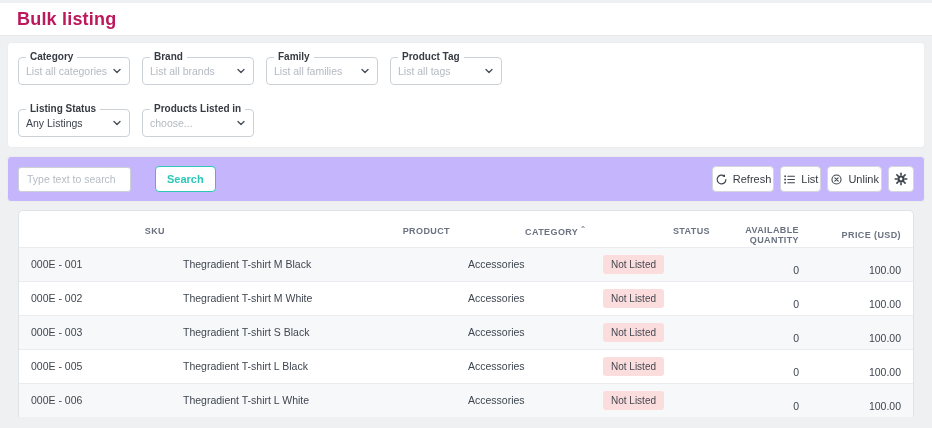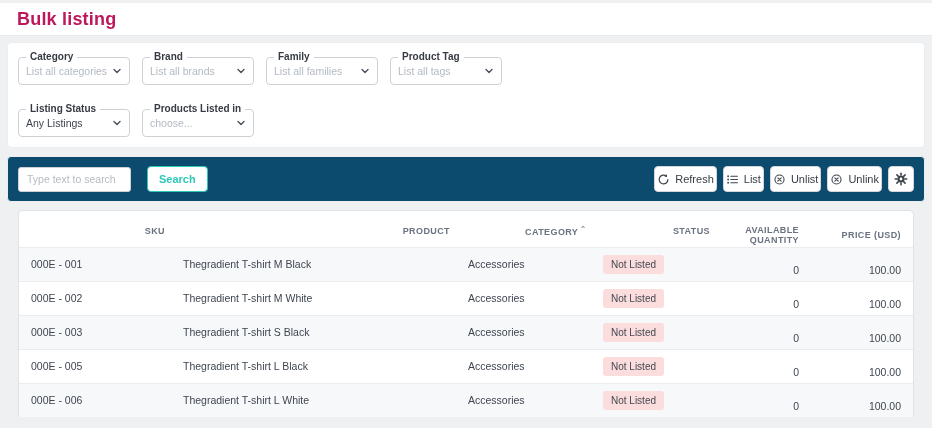--- a/index.html
+++ b/index.html
@@ -59,28 +59,28 @@
     color:#3c434c;
     white-space:nowrap;
     overflow:hidden;
     text-overflow:ellipsis;
   }
   .select .fvalue.muted { color:#b3bac1; }
   .select .chev { color:#4a515b; display:flex; flex:none; margin-left:4px; }
 
   
   .search-bar {
-    background:#0c4a6e;
+    background:#c4b5fd;
     margin:8px 7px 0;
     border-radius:4px;
     border:1px solid #ebedef;
     padding:9px 10px;
     display:flex;
     align-items:center;
-    gap:16px;
+    gap:24px;
   }
   .search-input {
     width:113px;
     height:25px;
     border:1px solid #ccd1d6;
     border-radius:3px;
     padding:0 8px;
     font-size:10.5px;
     font-family:"Liberation Sans", sans-serif;
     color:#3c434c;
@@ -261,29 +261,20 @@
       </span>
       <span>List</span>
     </button>
     <button class="tbtn">
       <span class="ticon">
         <svg width="13" height="13" viewBox="0 0 16 16">
           <circle cx="8" cy="8" r="5.6" fill="none" stroke="currentColor" stroke-width="1.3"></circle>
           <path d="M5.9 5.9 L10.1 10.1 M10.1 5.9 L5.9 10.1" stroke="currentColor" stroke-width="1.3" stroke-linecap="round"></path>
         </svg>
       </span>
-      <span>Unlist</span>
-    </button>
-    <button class="tbtn">
-      <span class="ticon">
-        <svg width="13" height="13" viewBox="0 0 16 16">
-          <circle cx="8" cy="8" r="5.6" fill="none" stroke="currentColor" stroke-width="1.3"></circle>
-          <path d="M5.9 5.9 L10.1 10.1 M10.1 5.9 L5.9 10.1" stroke="currentColor" stroke-width="1.3" stroke-linecap="round"></path>
-        </svg>
-      </span>
       <span>Unlink</span>
     </button>
     <button class="tbtn icon-only">
       <span class="ticon">
         <svg width="14" height="14" viewBox="0 0 16 16">
           <g stroke="currentColor" stroke-width="1.8" stroke-linecap="round">
             <path d="M12.6 8 L14.6 8"></path>
               <path d="M8 12.6 L8 14.6"></path>
               <path d="M3.4 8 L1.4 8"></path>
               <path d="M8 3.4 L8 1.4"></path>

